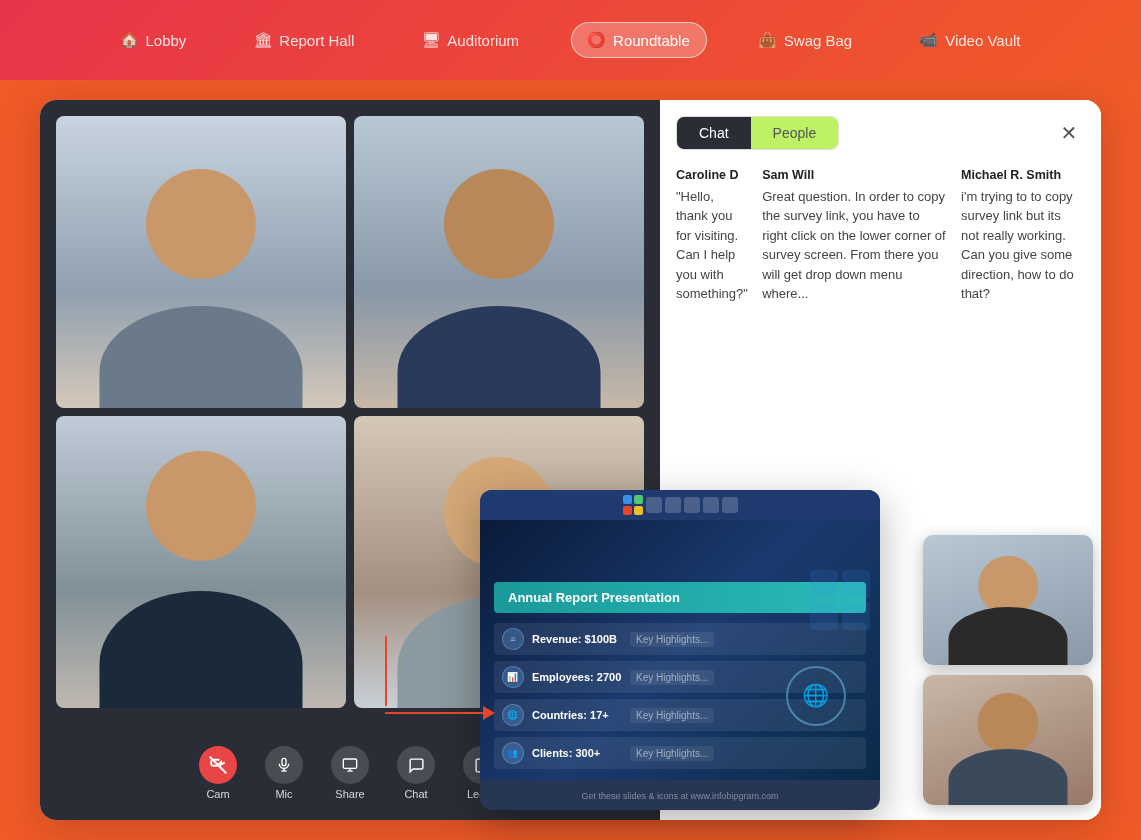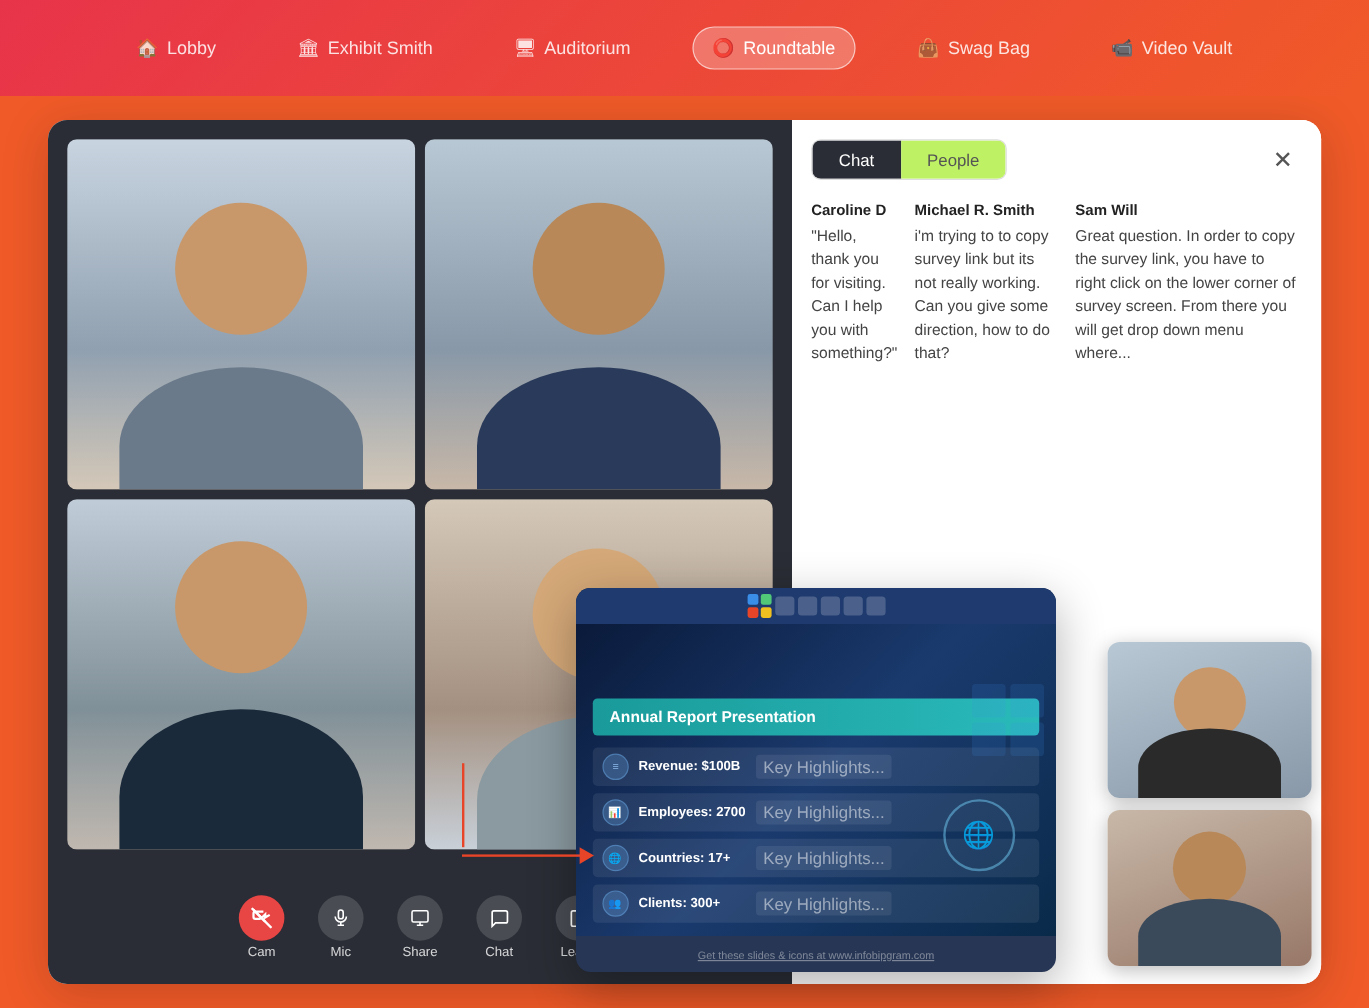--- a/index.html
+++ b/index.html
@@ -281,21 +281,21 @@
     }
 
     .pres-row-label {
       font-size: 11px;
       font-weight: 600;
       color: white;
       min-width: 90px;
     }
 
     .pres-row-key {
-      font-size: 14px;
+      font-size: 10px;
       color: rgba(255,255,255,0.5);
       background: rgba(255,255,255,0.08);
       padding: 2px 6px;
       border-radius: 3px;
     }
 
     .pres-globe {
       position: absolute;
       right: 20px;
       top: 50%;
@@ -312,21 +312,20 @@
     }
 
     .pres-footer {
       height: 32px;
       background: rgba(255,255,255,0.06);
       display: flex;
       align-items: center;
       justify-content: center;
       font-size: 9px;
       color: rgba(255,255,255,0.4);
-      text-decoration: underline;
     }
 
     
     .side-thumbnails {
       position: absolute;
       right: 48px;
       bottom: 35px;
       width: 170px;
       display: flex;
       flex-direction: column;
@@ -441,21 +440,21 @@
 </head>
 <body>
 
 <nav class="top-nav">
   <div class="nav-item">
     <span class="nav-icon">🏠</span>
     <span>Lobby</span>
   </div>
   <div class="nav-item">
     <span class="nav-icon">🏛</span>
-    <span>Exhibit Smith</span>
+    <span>Report Hall</span>
   </div>
   <div class="nav-item">
     <span class="nav-icon">🖥</span>
     <span>Auditorium</span>
   </div>
   <div class="nav-item active">
     <span class="nav-icon">⭕</span>
     <span>Roundtable</span>
   </div>
   <div class="nav-item">
@@ -562,26 +561,26 @@
       </div>
       <div class="close-btn">✕</div>
     </div>
 
     <div class="chat-messages">
       <div class="chat-message">
         <div class="chat-msg-author">Caroline D</div>
         <div class="chat-msg-text">"Hello, thank you for visiting. Can I help you with something?"</div>
       </div>
       <div class="chat-message">
+        <div class="chat-msg-author">Sam Will</div>
+        <div class="chat-msg-text">Great question. In order to copy the survey link, you have to right click on the lower corner of survey screen. From there you will get drop down menu where...</div>
+      </div>
+      <div class="chat-message">
         <div class="chat-msg-author">Michael R. Smith</div>
         <div class="chat-msg-text">i'm trying to to copy survey link but its not really working. Can you give some direction, how to do that?</div>
-      </div>
-      <div class="chat-message">
-        <div class="chat-msg-author">Sam Will</div>
-        <div class="chat-msg-text">Great question. In order to copy the survey link, you have to right click on the lower corner of survey screen. From there you will get drop down menu where...</div>
       </div>
     </div>
   </div>
 </div>
 
 <div class="presentation-overlay">
 
   <div class="pres-taskbar">
     <div class="win-logo">
       <div class="win-logo-q" style="background:#3a8ee8;"></div>

